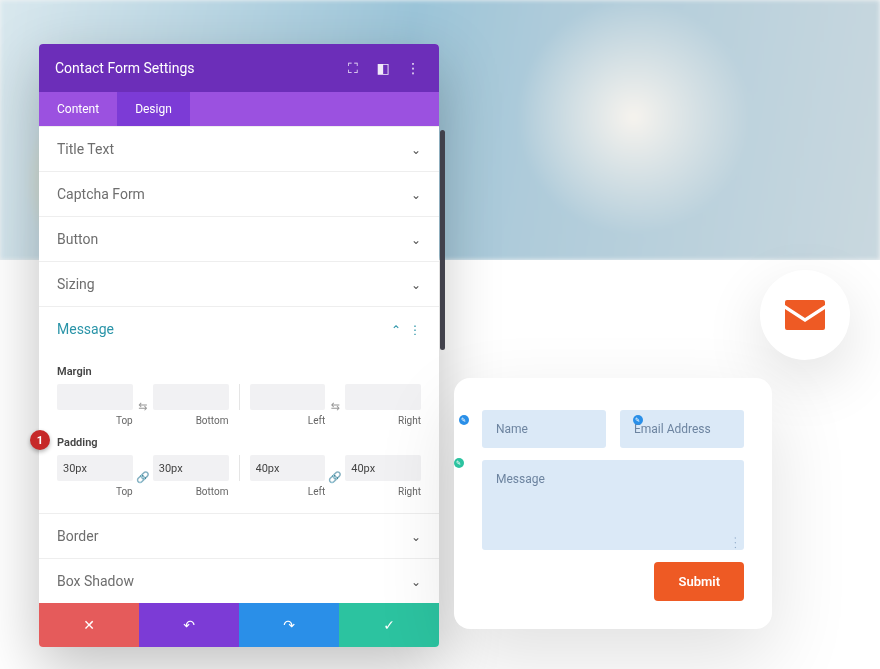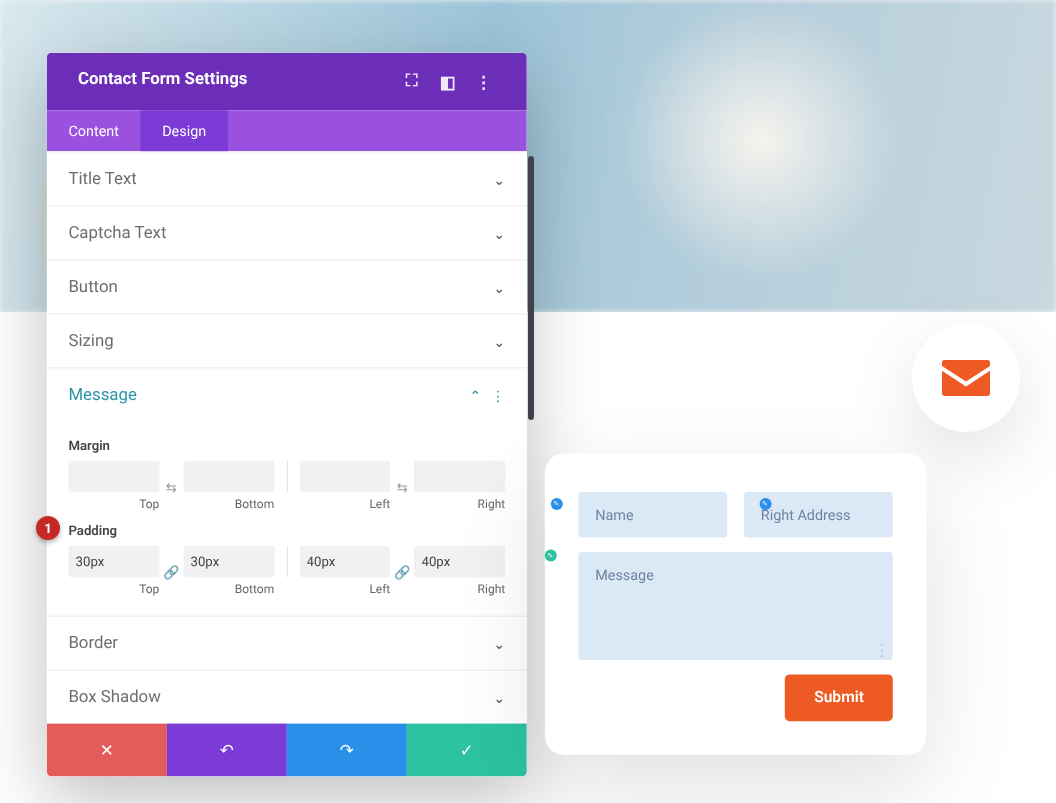--- a/index.html
+++ b/index.html
@@ -21,21 +21,21 @@
   .bg-photo{position:absolute;left:0;top:0;right:0;height:260px;
     background:
       radial-gradient(circle at 15% 70%, #f2d97a 0%, rgba(242,217,122,0) 14%),
       radial-gradient(circle at 72% 45%, #f6f3ee 0%, rgba(246,243,238,0) 18%),
       linear-gradient(100deg,#d9e8ee 0%, #9cc5d9 45%, #aecbda 60%, #c9d8df 100%);
     filter:blur(2px);
   }
   .bg-lower{position:absolute;left:0;right:0;top:260px;bottom:0;background:#fff;}
   
   .modal{position:absolute;left:39px;top:44px;width:400px;background:#fff;border-radius:4px;box-shadow:0 20px 60px rgba(0,0,0,.25);overflow:hidden;}
-  .modal-header{background:#6c2eb9;color:#fff;padding:14px 26px;display:flex;font-size:14px;font-weight:700;}
+  .modal-header{background:#6c2eb9;color:#fff;padding:14px 16px;display:flex;align-items:center;font-size:14px;font-weight:400;}
   .modal-header .title{flex:1;}
   .hdr-icon{width:20px;height:20px;margin-left:10px;display:flex;align-items:center;justify-content:center;opacity:.9;cursor:pointer;font-size:14px;}
   .tabs{display:flex;background:var(--purple-light);}
   .tab{padding:10px 18px;font-size:12px;color:#fff;cursor:pointer;}
   .tab.active{background:var(--purple);}
   .panel-body{background:#fff;}
   .acc{border-top:1px solid #eee;padding:14px 18px;display:flex;align-items:flex-end;cursor:pointer;}
   .acc .label{flex:1;font-size:14px;color:#6e6e6e;}
   .acc .chev{font-size:12px;color:#555;}
   .acc.open .label{color:var(--cyan);}
@@ -101,21 +101,21 @@
     <div class="tab active">Design</div>
   </div>
 
   <div class="panel-body">
 
     <div class="acc">
       <span class="label">Title Text</span>
       <span class="chev">⌄</span>
     </div>
     <div class="acc">
-      <span class="label">Captcha Text</span>
+      <span class="label">Captcha Form</span>
       <span class="chev">⌄</span>
     </div>
     <div class="acc">
       <span class="label">Button</span>
       <span class="chev">⌄</span>
     </div>
     <div class="acc">
       <span class="label">Sizing</span>
       <span class="chev">⌄</span>
     </div>
@@ -203,21 +203,21 @@
         <span>✓</span>
       </div>
   </div>
 </div>
 
 <div class="callout-badge">1</div>
 
 <div class="card">
   <div class="row2">
     <div class="field-float"><span>Name</span></div>
-    <div class="field-float"><span>Right Address</span></div>
+    <div class="field-float"><span>Email Address</span></div>
   </div>
   <div class="field-float msg">
     <span>Message</span>
     <span class="grip">⋰</span>
   </div>
   <button class="submit">Submit</button>
 </div>
 <div class="dot dot1"></div>
 <div class="dot dot2"></div>
 <div class="dot dot3" style="background:#2cc3a0"></div>

